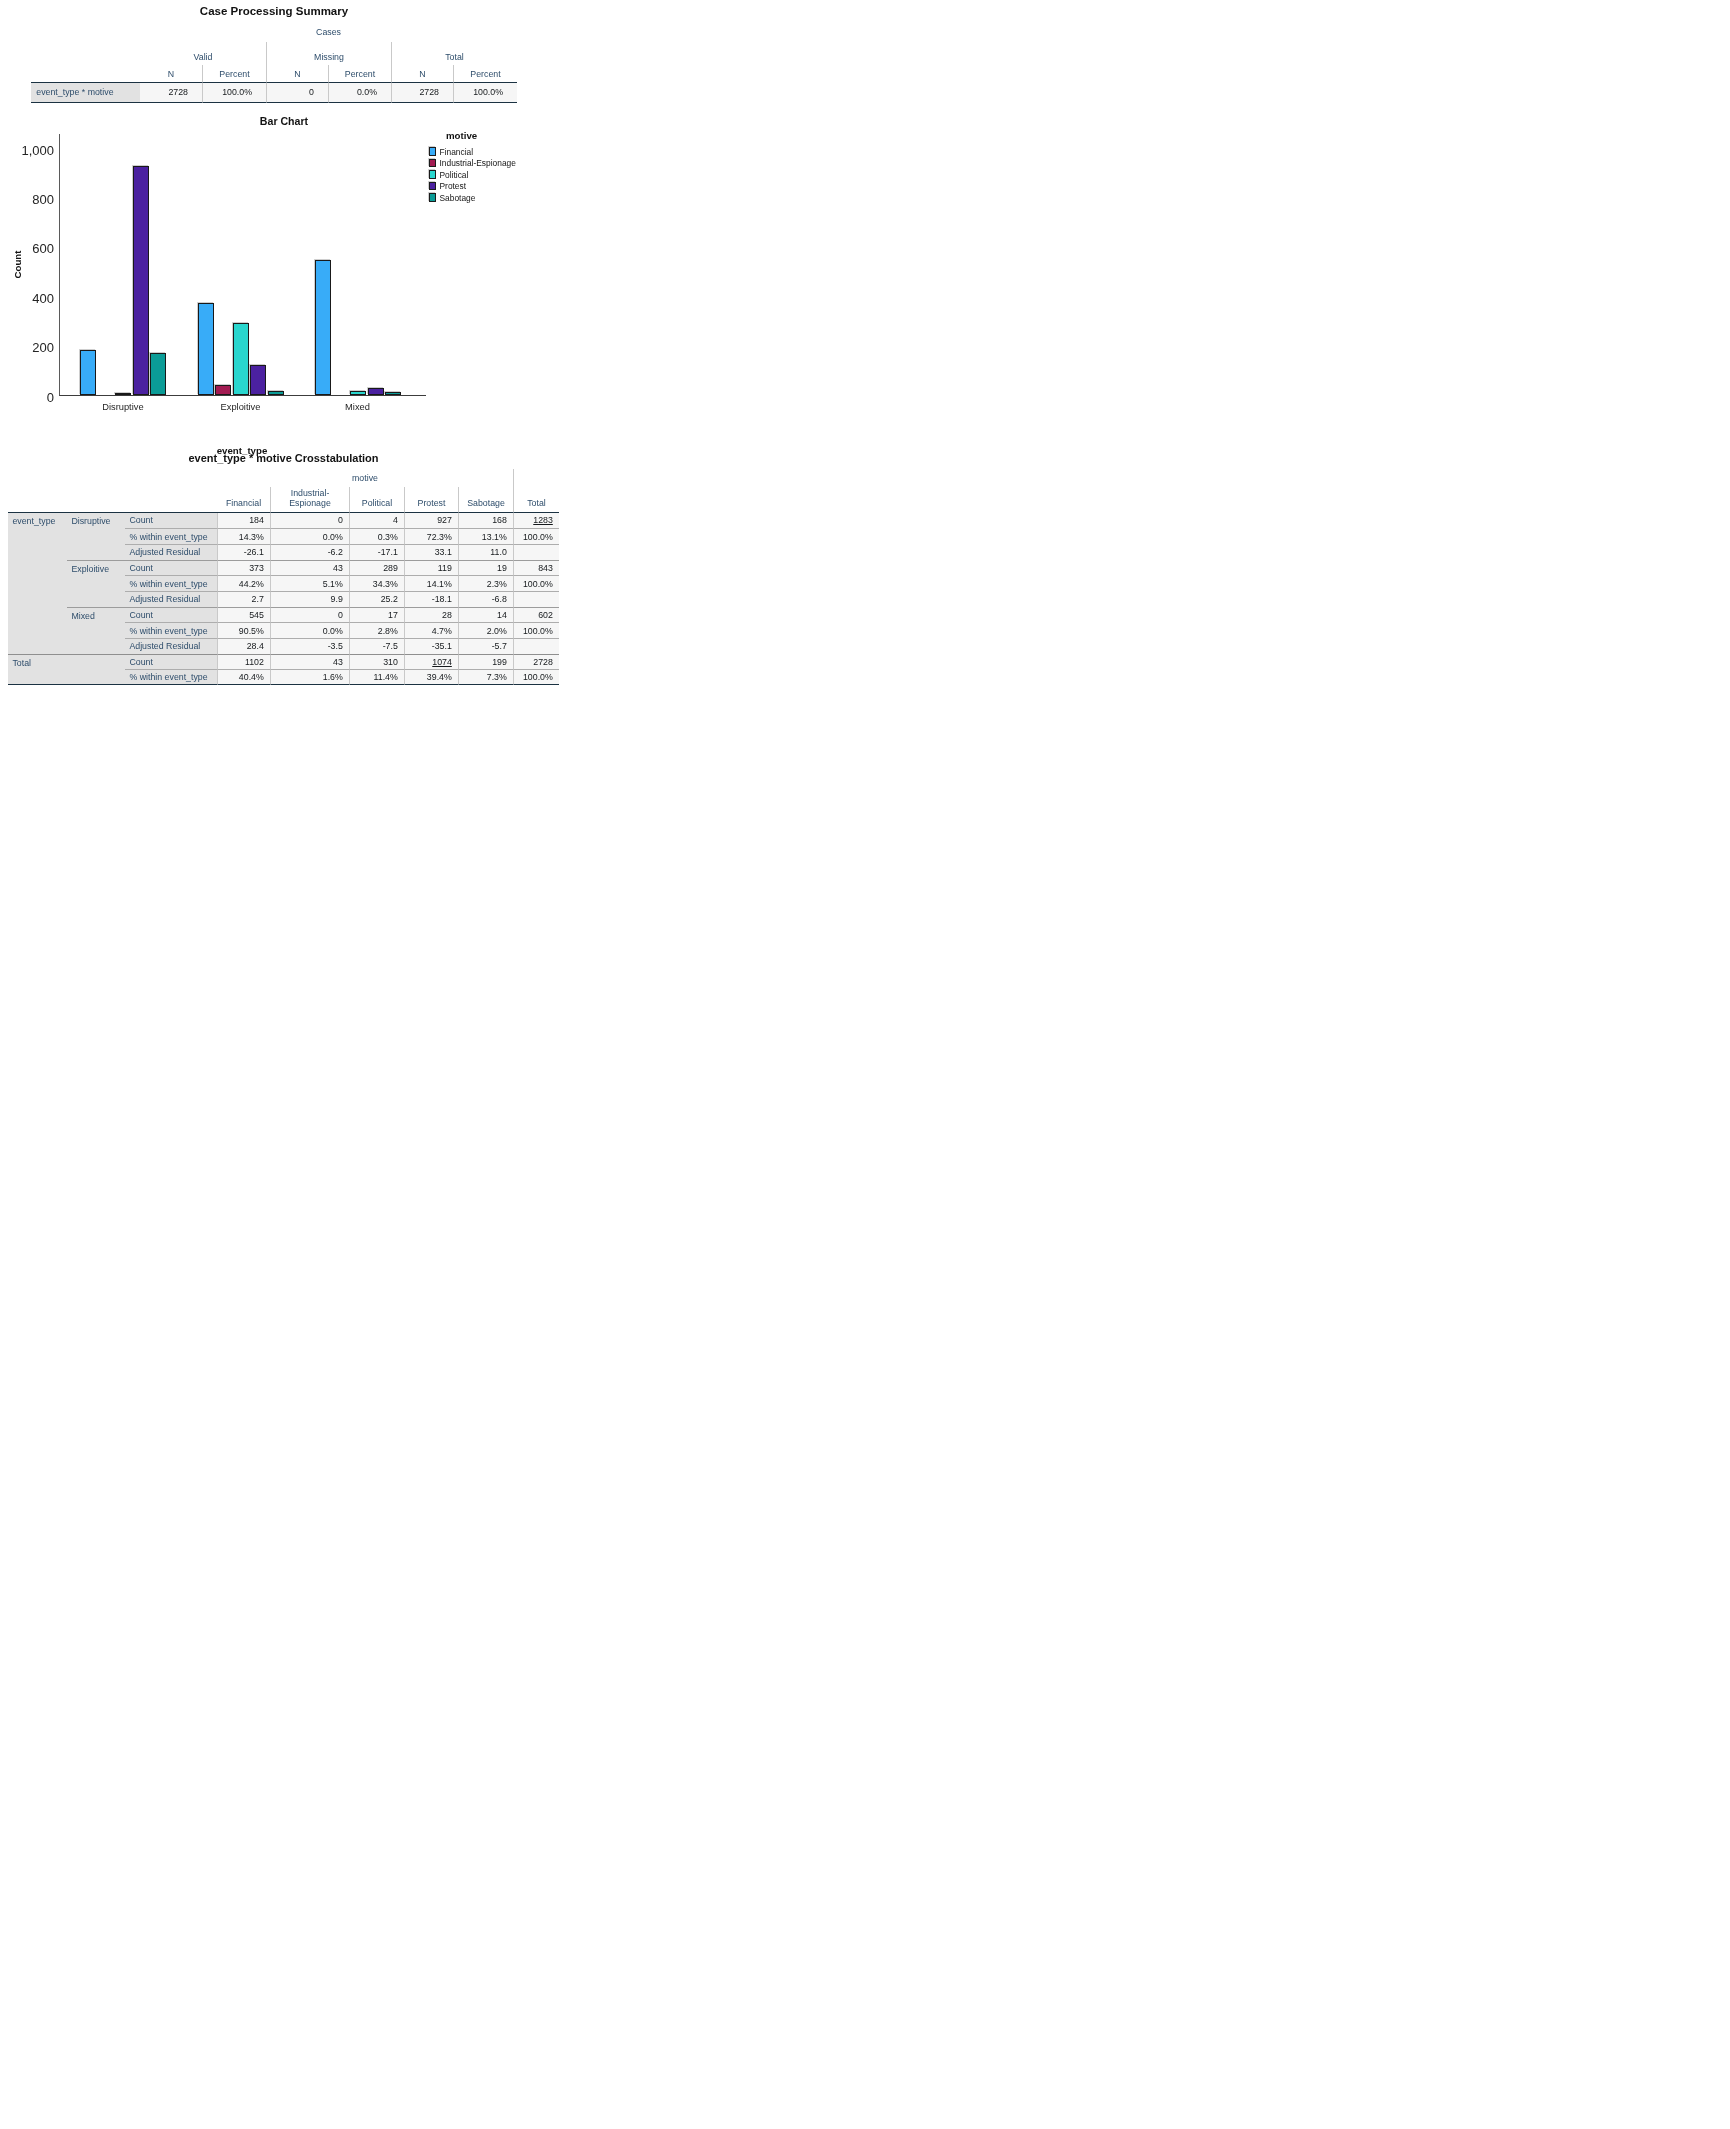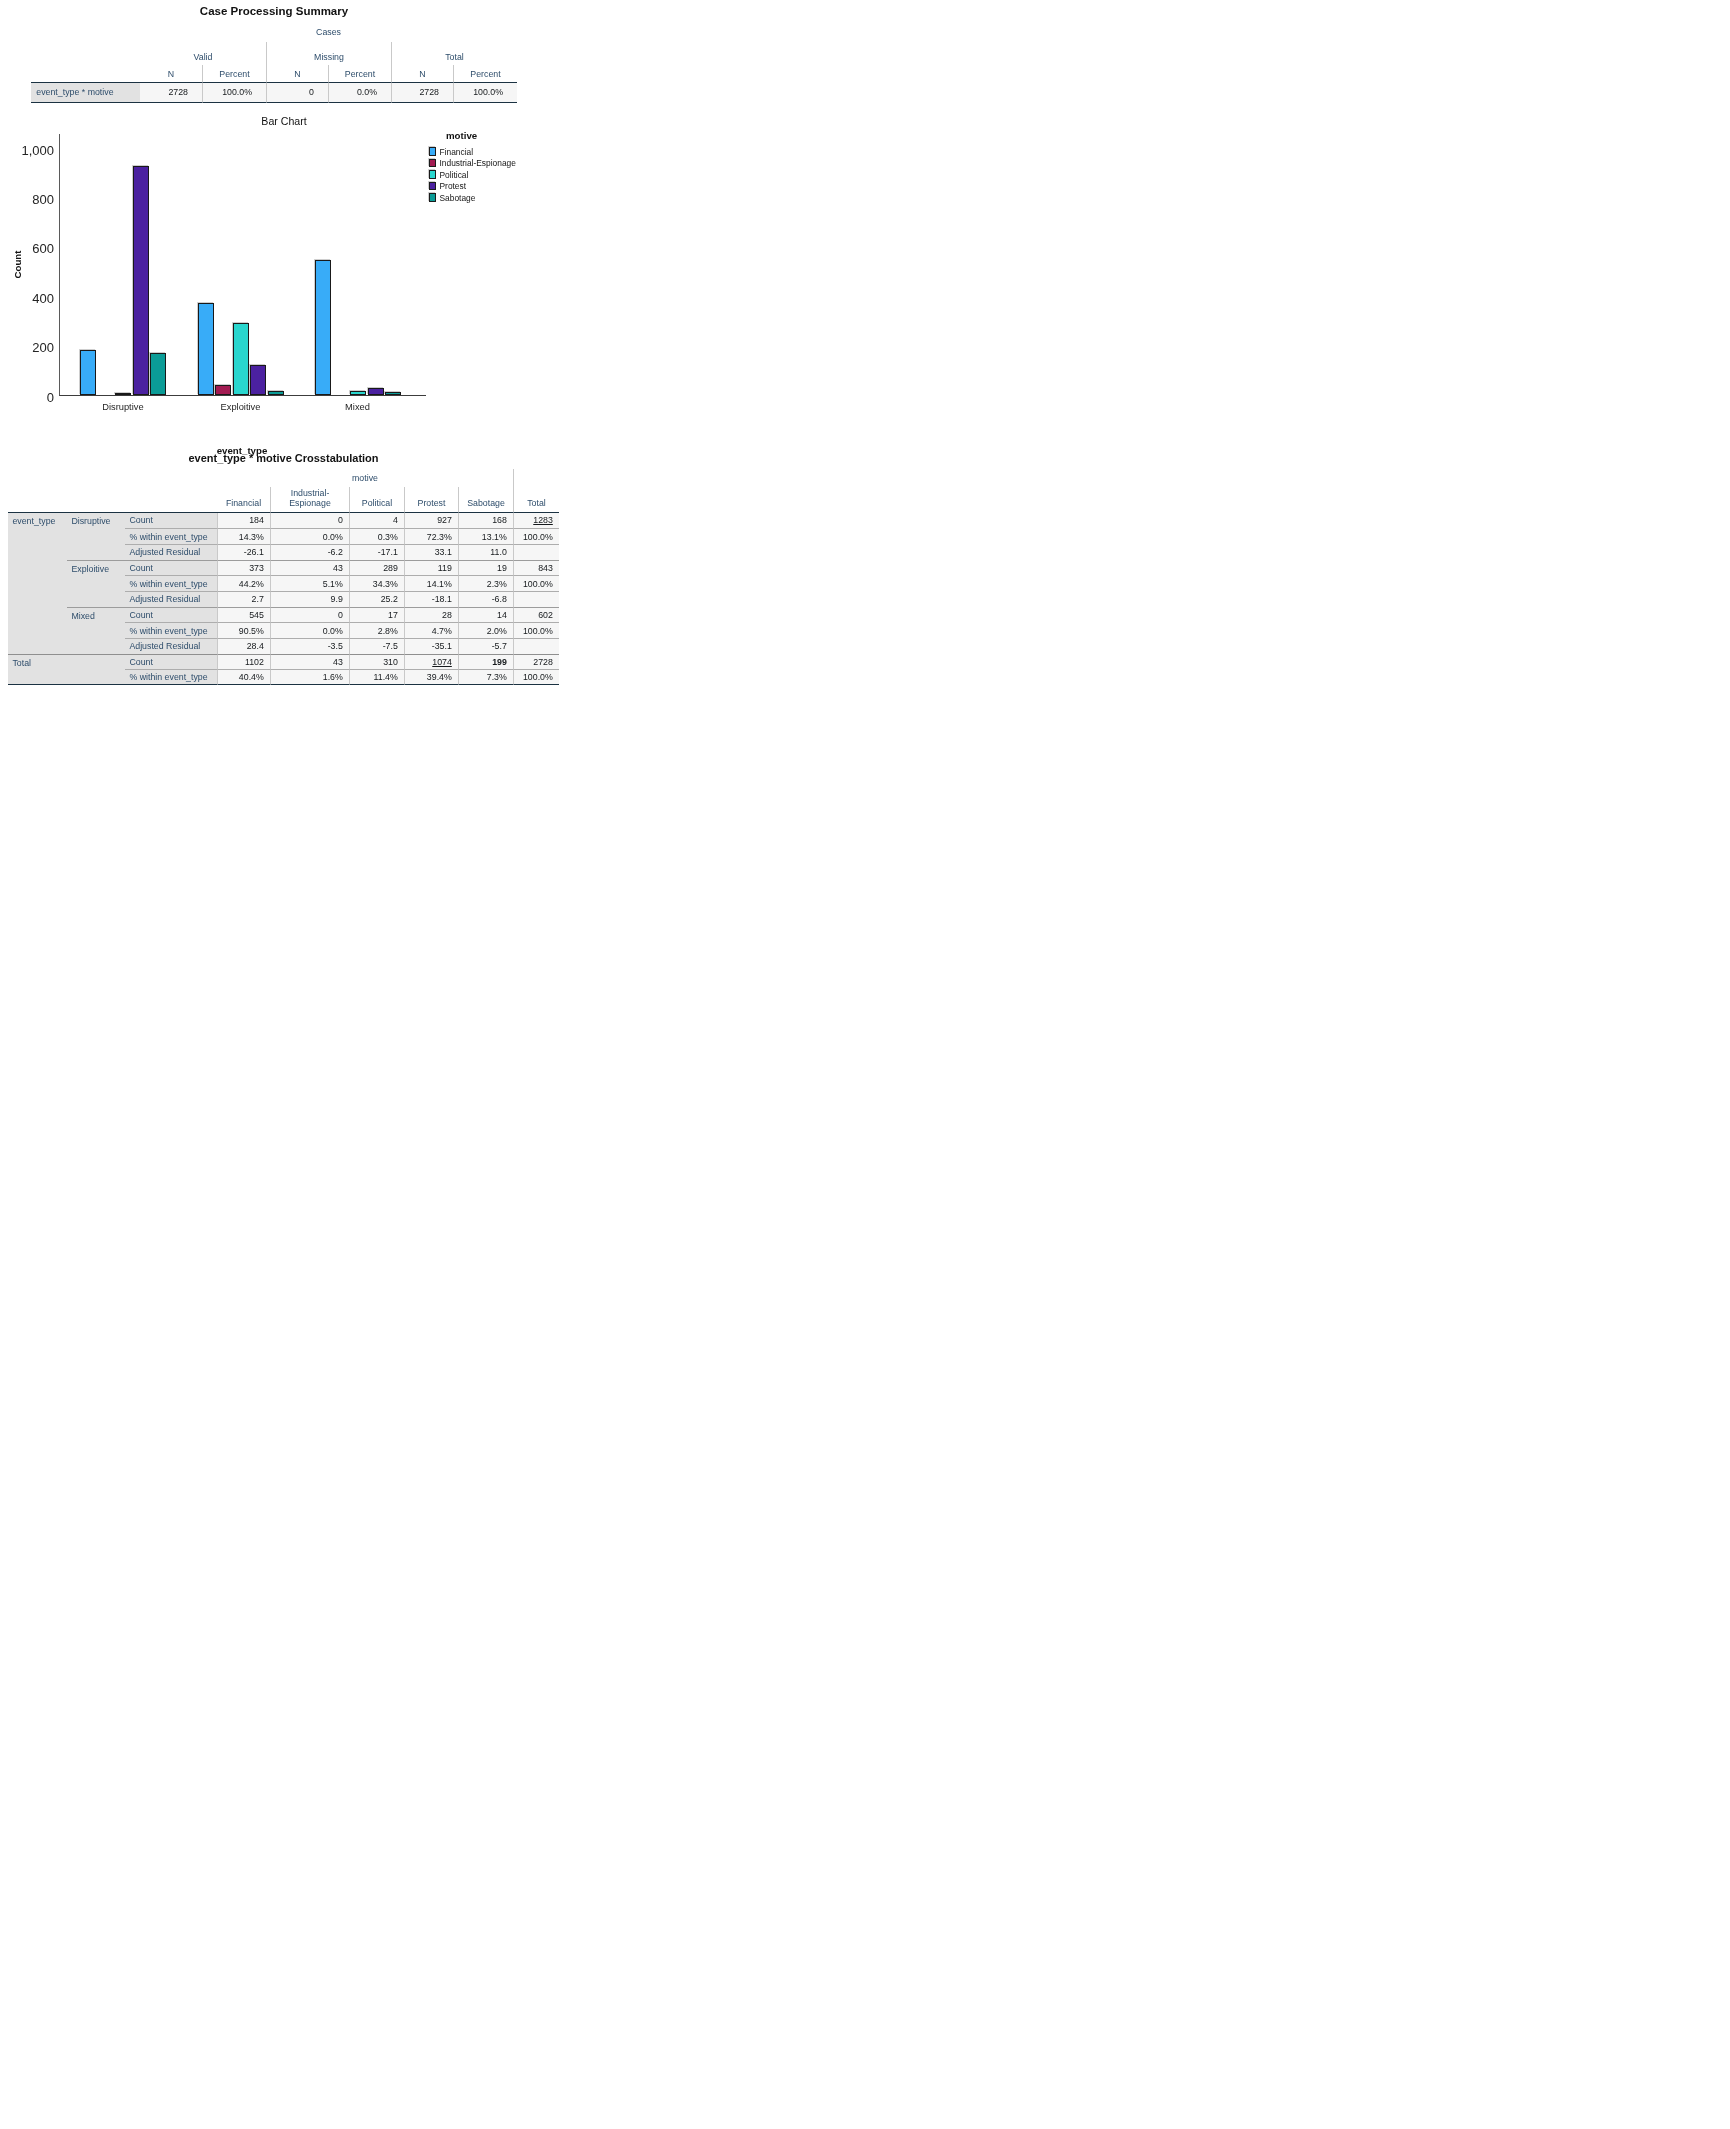--- a/index.html
+++ b/index.html
@@ -16,21 +16,21 @@
   .c{display:flex;align-items:center;}
   .hdr{justify-content:center;align-items:flex-end;padding-bottom:2.6px;color:#2E4D6B;}
   .vl{border-left:0.9px solid #C9C9C9;}
   .cps-label{background:#E2E2E2;padding-left:5.3px;color:#2E4D6B;}
   .cps-val{background:#F6F6F6;justify-content:flex-end;padding-right:14px;color:#15191C;}
   .tb{border-top:1.8px solid #1B3242;}
   .bb{border-bottom:1.8px solid #1B3242;}
   
   #chart{position:absolute;left:0;top:111px;width:568px;height:342px;}
   .chart-title{position:absolute;top:4.4px;left:0;width:568px;text-align:center;
-    font-size:10.6px;font-weight:normal;color:#121212;}
+    font-size:10.6px;font-weight:bold;color:#121212;}
   #plot{position:absolute;left:59px;top:23.4px;width:366px;height:261px;
     border-left:1.3px solid #5a5a5a;border-bottom:1.3px solid #3c3c3c;}
   .ytick{position:absolute;left:-41px;width:35px;text-align:right;font-size:13px;color:#242424;}
   .bar{position:absolute;bottom:0;width:16px;box-sizing:border-box;
     border:0.9px solid #191919;box-shadow:-0.9px -0.9px 0 #c9c9c9;}
   .xcat{position:absolute;width:79px;text-align:center;font-size:9.3px;color:#1f1f1f;top:268px;}
   .xlab{position:absolute;left:59px;top:334px;width:366px;text-align:center;
     font-size:9.7px;font-weight:bold;color:#121212;}
   .ylab{position:absolute;left:-11.5px;top:148px;width:57px;text-align:center;
     font-size:9.7px;font-weight:bold;color:#121212;transform:rotate(-90deg);}
@@ -228,21 +228,21 @@
       <div class="xc val vline subsep" style="grid-row:11;grid-column:6;">-7.5</div>
       <div class="xc val vline subsep" style="grid-row:11;grid-column:7;">-35.1</div>
       <div class="xc val vline subsep" style="grid-row:11;grid-column:8;">-5.7</div>
       <div class="xc val vline subsep" style="grid-row:11;grid-column:9;"></div>
       <div class="xc lab top pl totalsep thickbot" style="grid-row:12/span 2;grid-column:1/3;">Total</div>
       <div class="xc lab pl totalsep" style="grid-row:12;grid-column:3;">Count</div>
       <div class="xc val vline totalsep" style="grid-row:12;grid-column:4;">1102</div>
       <div class="xc val vline totalsep" style="grid-row:12;grid-column:5;">43</div>
       <div class="xc val vline totalsep" style="grid-row:12;grid-column:6;">310</div>
       <div class="xc val vline totalsep" style="grid-row:12;grid-column:7;text-decoration:underline;">1074</div>
-      <div class="xc val vline totalsep" style="grid-row:12;grid-column:8;font-weight:bold;">199</div>
+      <div class="xc val vline totalsep" style="grid-row:12;grid-column:8;">199</div>
       <div class="xc val vline totalsep" style="grid-row:12;grid-column:9;">2728</div>
       <div class="xc lab pl subsep thickbot" style="grid-row:13;grid-column:3;">% within event_type</div>
       <div class="xc val vline subsep thickbot" style="grid-row:13;grid-column:4;">40.4%</div>
       <div class="xc val vline subsep thickbot" style="grid-row:13;grid-column:5;">1.6%</div>
       <div class="xc val vline subsep thickbot" style="grid-row:13;grid-column:6;">11.4%</div>
       <div class="xc val vline subsep thickbot" style="grid-row:13;grid-column:7;">39.4%</div>
       <div class="xc val vline subsep thickbot" style="grid-row:13;grid-column:8;">7.3%</div>
       <div class="xc val vline subsep thickbot" style="grid-row:13;grid-column:9;">100.0%</div>
     </div>
 </div>

